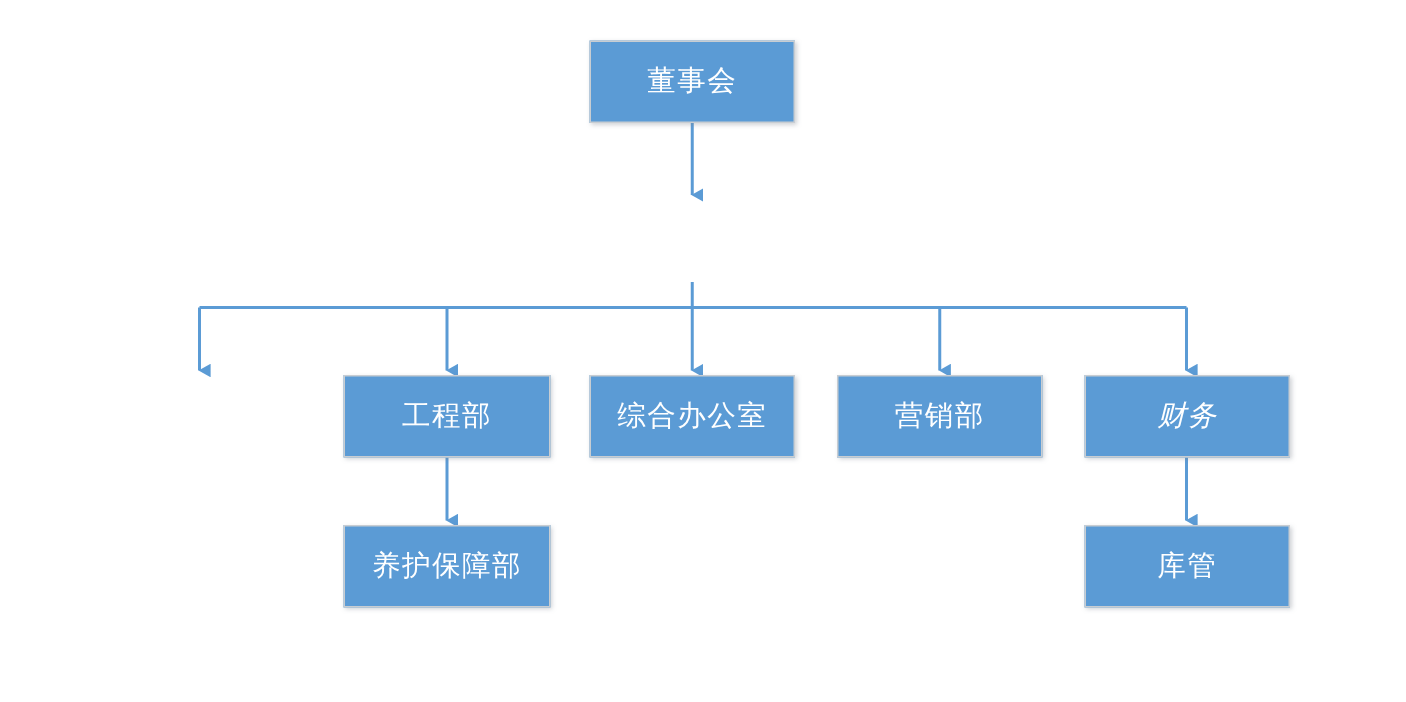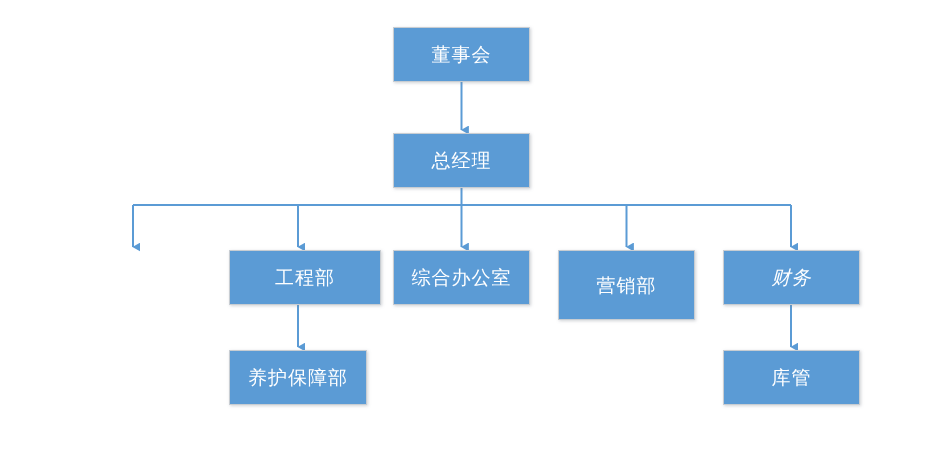--- a/index.html
+++ b/index.html
@@ -73,34 +73,31 @@
     <path d="M791,205 L791,247" stroke="#5B9BD5" stroke-width="2" fill="none" marker-end="url(#arrowhead)"></path>
 
     <path d="M298,305 L298,347" stroke="#5B9BD5" stroke-width="2" fill="none" marker-end="url(#arrowhead)"></path>
     <path d="M791,305 L791,347" stroke="#5B9BD5" stroke-width="2" fill="none" marker-end="url(#arrowhead)"></path>
   </svg>
 
   <div class="org-node" style="left:393px; top:27px; width:137px; height:55px;">
     <span class="node-label">董事会</span>
   </div>
 
-  <div class="org-node" style="left:393px; top:133px; width:137px; height:55px;">
-    <span class="node-label">总经理</span>
-  </div>
 
 
-  <div class="org-node" style="left:229px; top:250px; width:152px; height:55px;">
+  <div class="org-node" style="left:229px; top:250px; width:138px; height:55px;">
     <span class="node-label">工程部</span>
   </div>
 
   <div class="org-node" style="left:393px; top:250px; width:137px; height:55px;">
     <span class="node-label">综合办公室</span>
   </div>
 
-  <div class="org-node" style="left:558px; top:250px; width:137px; height:70px;">
+  <div class="org-node" style="left:558px; top:250px; width:137px; height:55px;">
     <span class="node-label">营销部</span>
   </div>
 
   <div class="org-node" style="left:723px; top:250px; width:137px; height:55px;font-style:italic;">
     <span class="node-label">财务</span>
   </div>
 
   <div class="org-node" style="left:229px; top:350px; width:138px; height:55px;">
     <span class="node-label">养护保障部</span>
   </div>

